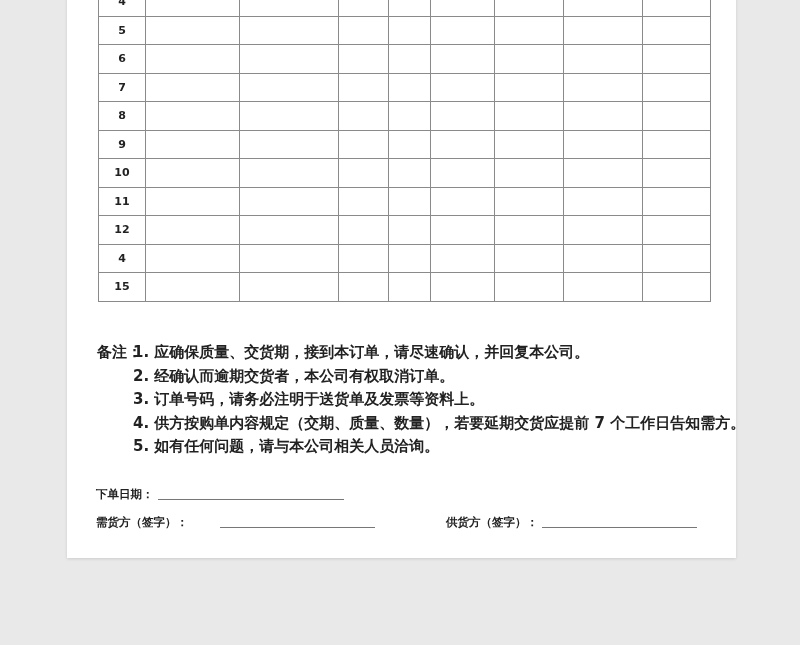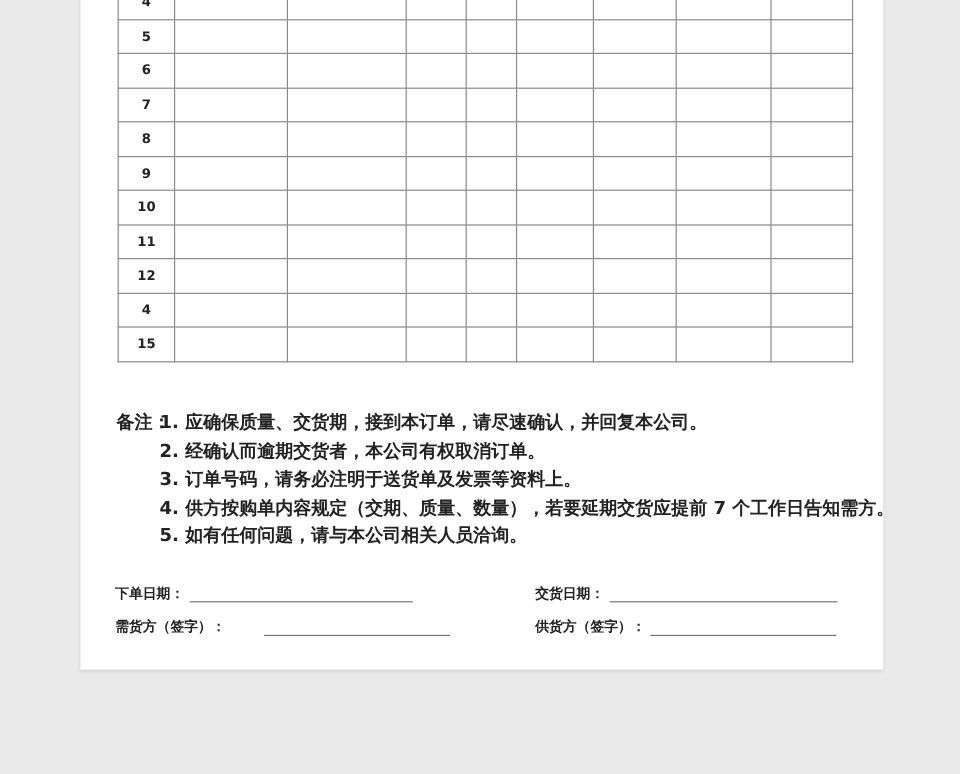--- a/index.html
+++ b/index.html
@@ -30,21 +30,21 @@
     vertical-align:middle;
   }
   .notes {
     position:absolute; left:30px; top:355px;
     font-size:15px; font-weight:bold; color:#222;
   }
   .note-line { height:23.5px; line-height:14px; white-space:nowrap; }
   .note-prefix { display:inline-block; width:36px; }
   .sign {
     position:absolute; font-size:11.5px; font-weight:bold; color:#222;
-    white-space:nowrap; display:flex; align-items:flex-end;
+    white-space:nowrap; display:flex; align-items:flex-start;
   }
   .sign .line {
     display:inline-block; border-bottom:1px solid #777; height:12px; margin-left:4px;
   }
 </style>
 </head>
 <body>
 
 <div class="page">
 
@@ -200,24 +200,20 @@
     </div>
     <div class="note-line">
       <span class="note-prefix"></span><span>5. 如有任何问题，请与本公司相关人员洽询。</span>
     </div>
   </div>
 
   <div class="sign" style="left:29px; top:497px;">
     <span>下单日期：</span>
     <span class="line" style="width:186px"></span>
   </div>
-  <div class="sign" style="left:379px; top:497px;">
-    <span>交货日期：</span>
-    <span class="line" style="width:190px"></span>
-  </div>
   <div class="sign" style="left:29px; top:525px;gap:28px;">
     <span>需货方（签字）：</span>
     <span class="line" style="width:155px"></span>
   </div>
   <div class="sign" style="left:379px; top:525px;">
     <span>供货方（签字）：</span>
     <span class="line" style="width:155px"></span>
   </div>
 </div>
 

